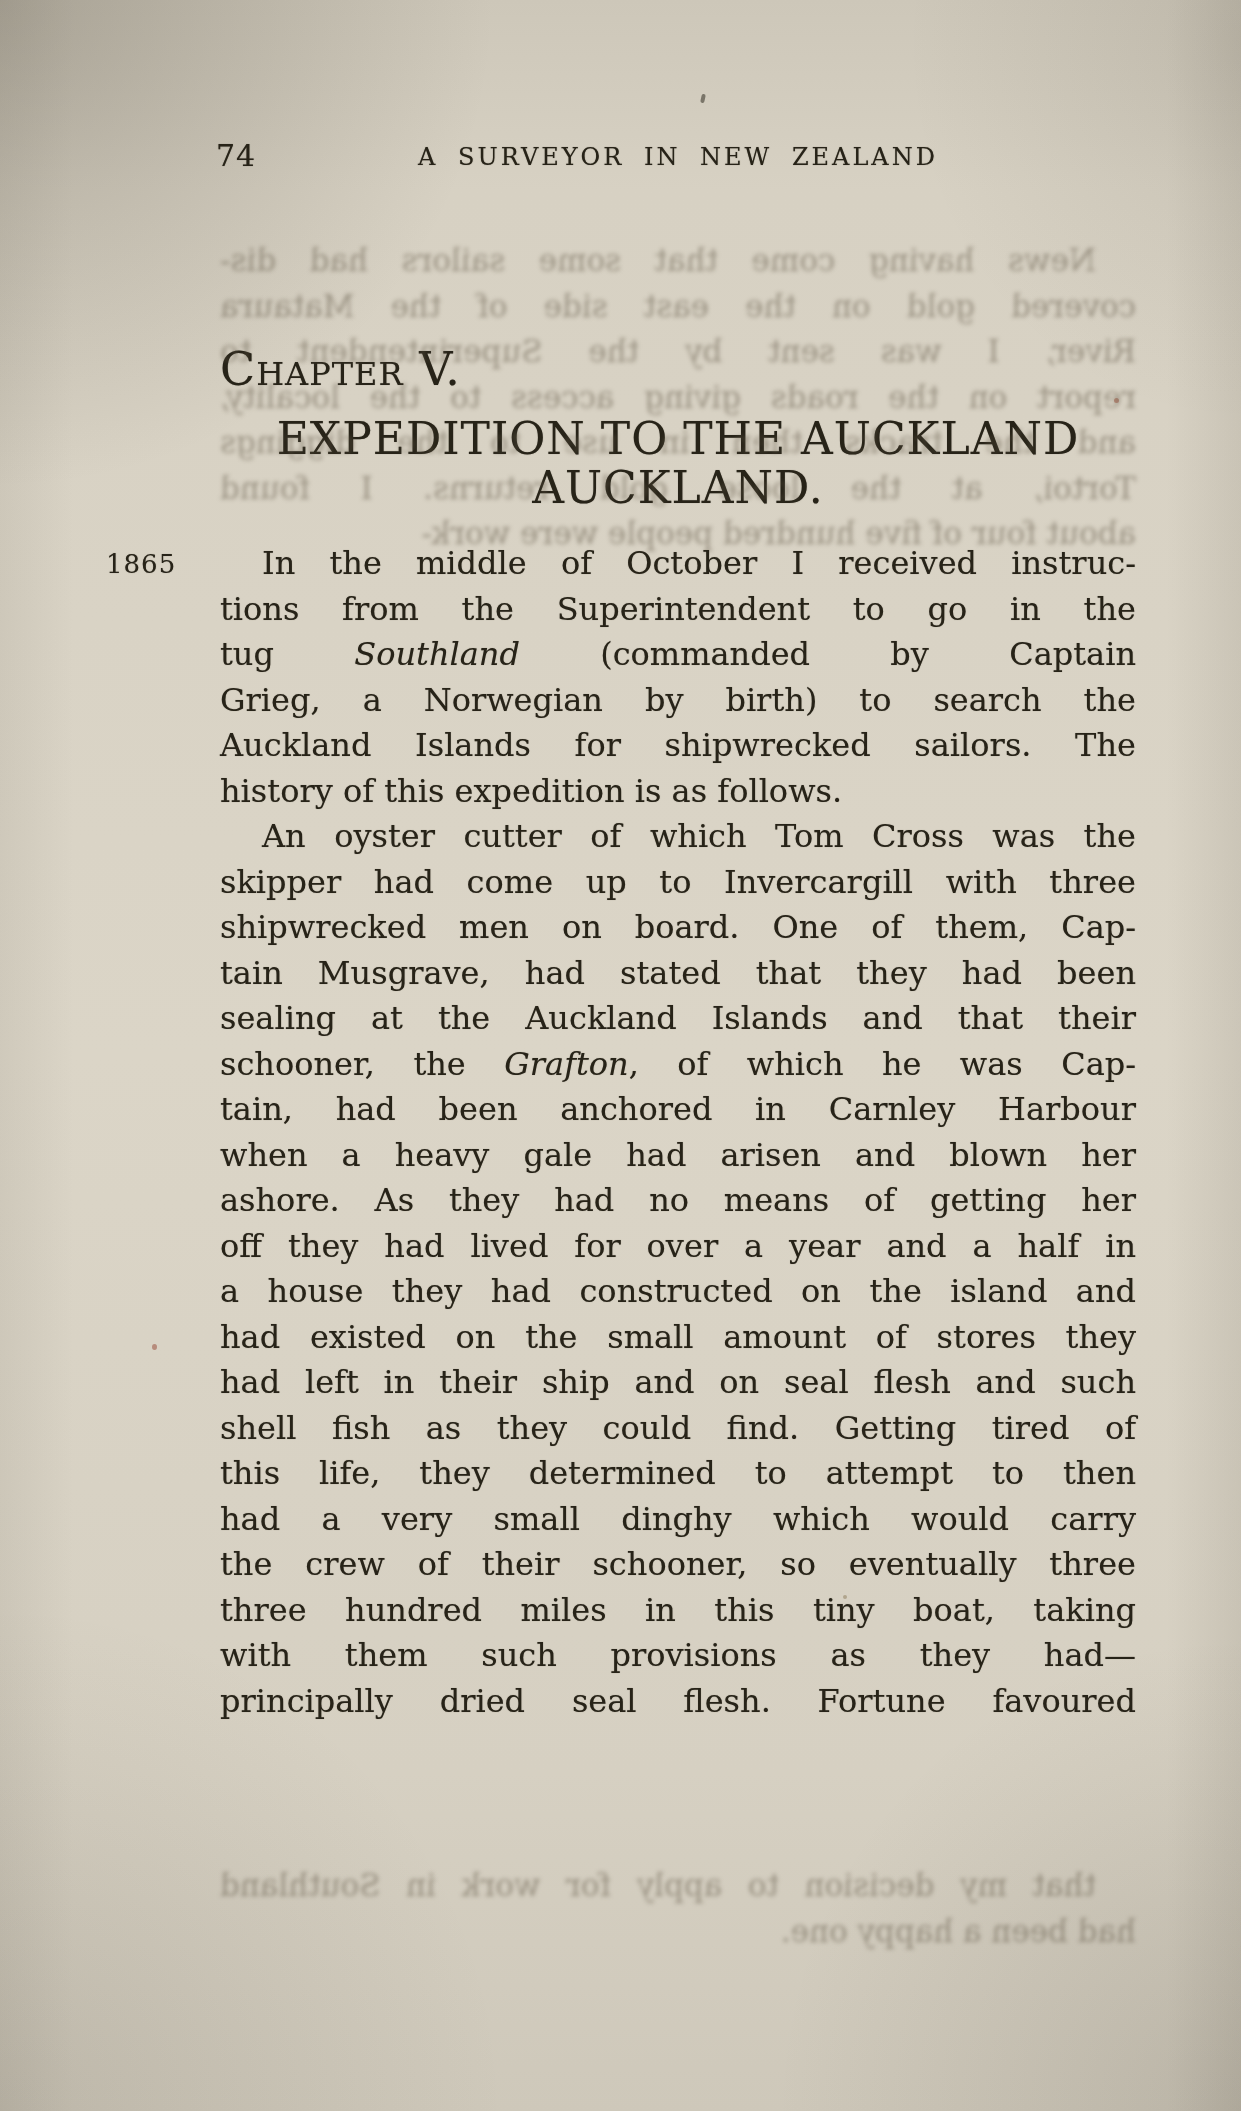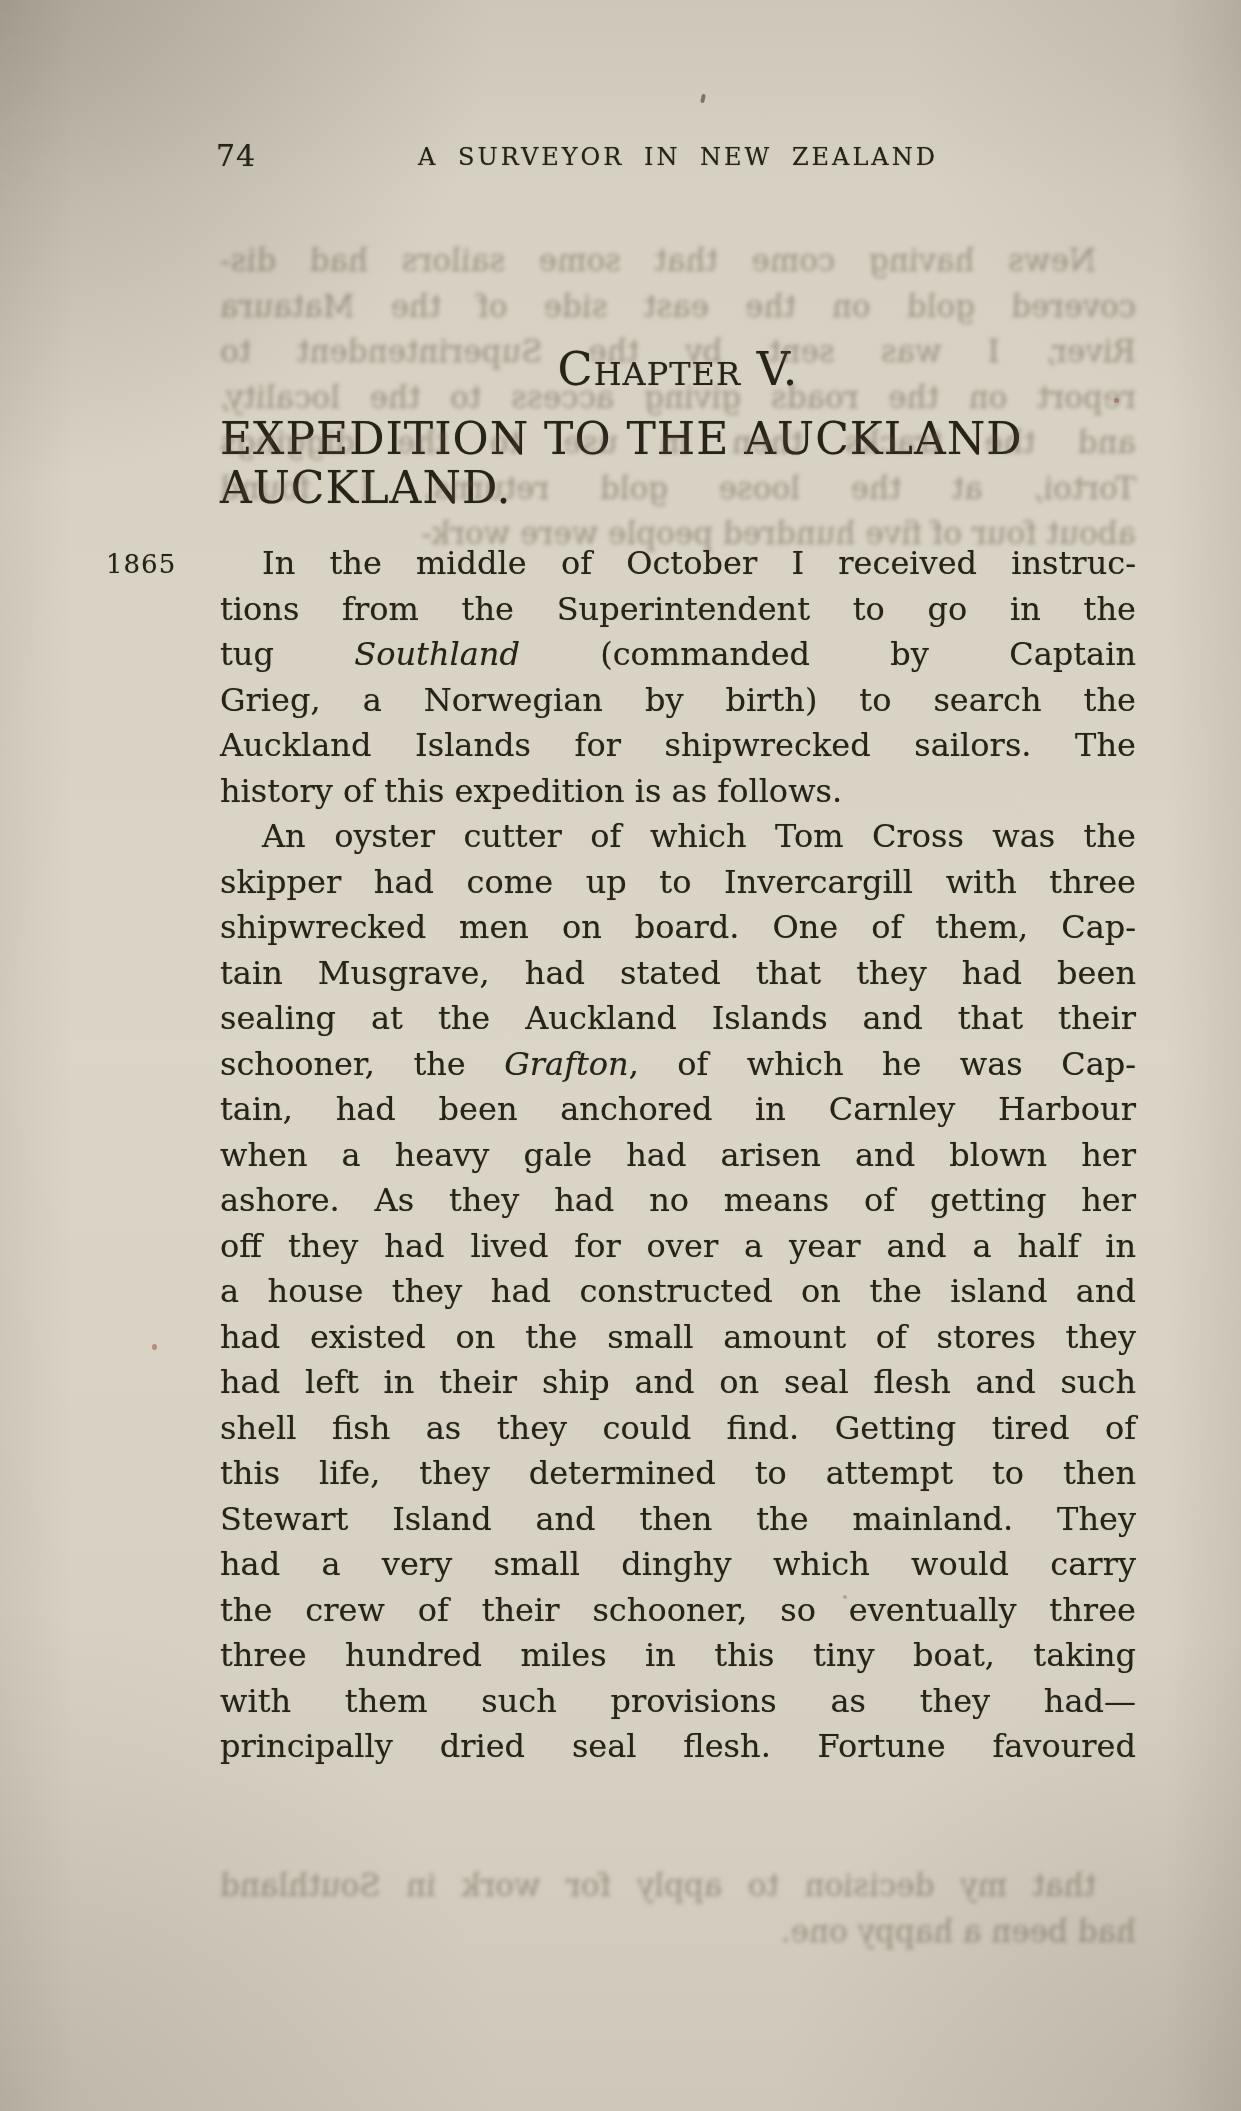--- a/index.html
+++ b/index.html
@@ -23,27 +23,27 @@
     text-shadow:0 0 1px rgba(39,35,24,0.45);
   }
   .head-title {
     position:absolute; left:220px; top:143px; width:916px;
     text-align:center; font-size:24px; letter-spacing:3px; word-spacing:9px;
     text-shadow:0 0 1px rgba(39,35,24,0.5);
   }
 
   .chapter {
     position:absolute; left:220px; top:342px; width:916px;
-    text-align:center; font-size:46px; font-variant:small-caps;
+    font-size:46px; font-variant:small-caps;
     letter-spacing:1px; text-shadow:0 0 1px rgba(39,35,24,0.4);
   }
 
   .main-heading {
     position:absolute; left:220px; top:414px; width:916px;
-    text-align:left; font-size:44px; line-height:49px; letter-spacing:1px;
+    text-align:center; font-size:44px; line-height:49px; letter-spacing:1px;
     text-shadow:0 0 1px rgba(39,35,24,0.4);
   }
 
   .margin-year {
     position:absolute; left:106px; top:549px; width:80px;
     font-size:26px; letter-spacing:1px;
     text-shadow:0 0 1px rgba(39,35,24,0.4);
   }
 
   .body-text {
@@ -120,21 +120,20 @@
         <div class="text-line"><span>schooner, the </span><span class="italic">Grafton</span><span>, of which he was Cap-</span></div>
         <div class="text-line"><span>tain, had been anchored in Carnley Harbour</span></div>
         <div class="text-line"><span>when a heavy gale had arisen and blown her</span></div>
         <div class="text-line"><span>ashore. As they had no means of getting her</span></div>
         <div class="text-line"><span>off they had lived for over a year and a half in</span></div>
         <div class="text-line"><span>a house they had constructed on the island and</span></div>
         <div class="text-line"><span>had existed on the small amount of stores they</span></div>
         <div class="text-line"><span>had left in their ship and on seal flesh and such</span></div>
         <div class="text-line"><span>shell fish as they could find. Getting tired of</span></div>
         <div class="text-line"><span>this life, they determined to attempt to then</span></div>
-        <div class="text-line"><span>Stewart Island and then the mainland. They</span></div>
         <div class="text-line"><span>had a very small dinghy which would carry</span></div>
         <div class="text-line"><span>the crew of their schooner, so eventually three</span></div>
         <div class="text-line"><span>three hundred miles in this tiny boat, taking</span></div>
         <div class="text-line"><span>with them such provisions as they had—</span></div>
         <div class="text-line"><span>principally dried seal flesh. Fortune favoured</span></div>
       </div>
     </div>
 
   <div class="ghost ghost-bottom">
       <div class="text-line indent"><span>that my decision to apply for work in Southland</span></div>

